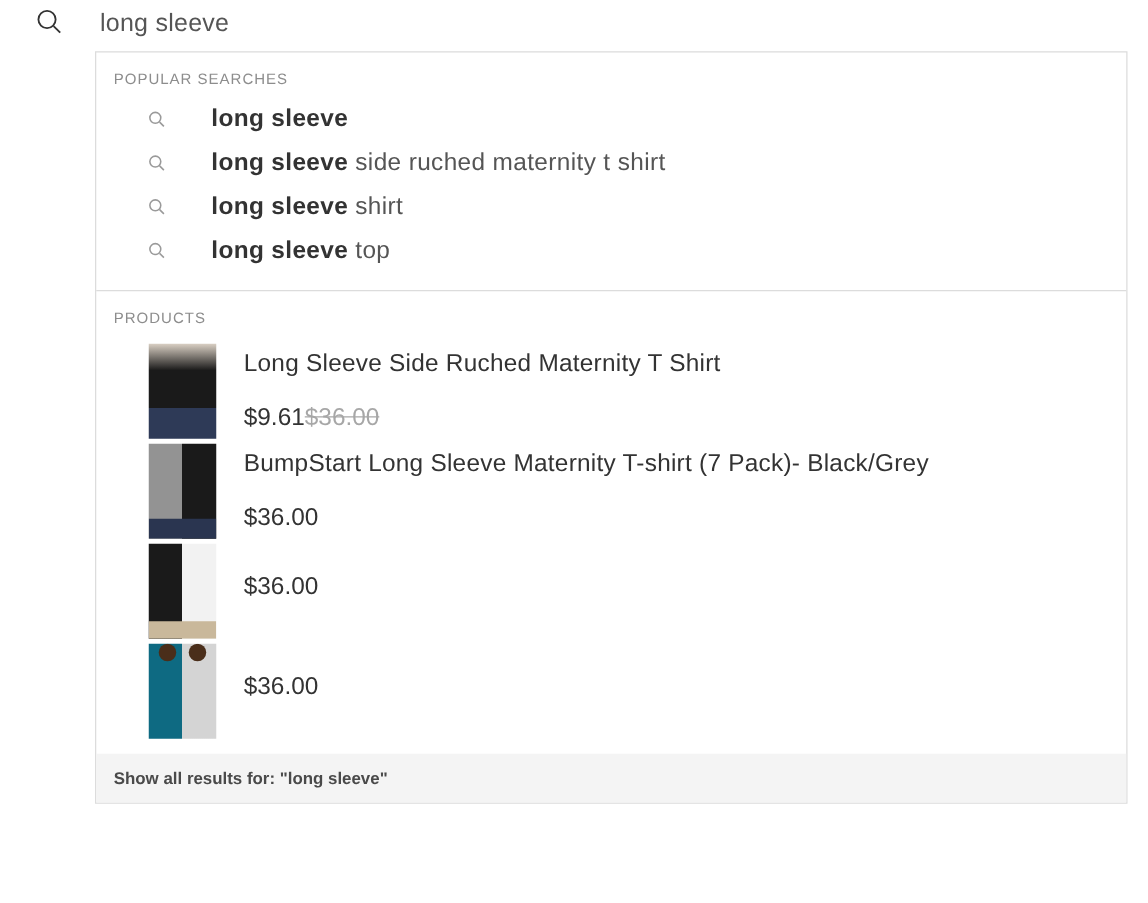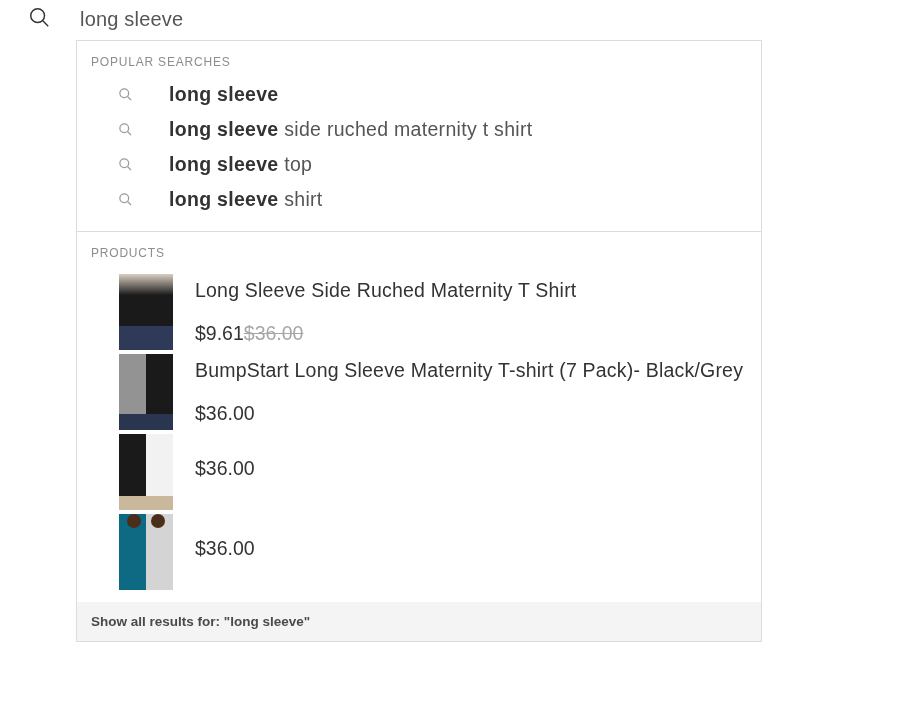--- a/index.html
+++ b/index.html
@@ -28,21 +28,21 @@
       outline: none;
       font-size: 20px;
       font-weight: 300;
       color: #555;
       width: 400px;
       font-family: inherit;
       letter-spacing: 0.2px;
     }
     .dropdown {
       margin-left: 76px;
-      width: 686px;
+      width: 826px;
       border: 1px solid #dcdcdc;
     }
     .section-header {
       font-size: 12px;
       font-weight: 500;
       color: #8d8d8d;
       letter-spacing: 0.8px;
       padding: 14px 14px 8px 14px;
     }
     .suggestions {
@@ -171,30 +171,30 @@
       </span>
       <span class="suggestion-text"><span class="bold">long sleeve</span><span> side ruched maternity t shirt</span></span>
     </div>
     <div class="suggestion-row">
       <span class="suggestion-icon">
         <svg viewBox="0 0 24 24" fill="none" stroke="#9a9a9a" stroke-width="2">
             <circle cx="10" cy="10" r="7"></circle>
             <line x1="15.5" y1="15.5" x2="21" y2="21"></line>
           </svg>
       </span>
+      <span class="suggestion-text"><span class="bold">long sleeve</span><span> shirt</span></span>
+    </div>
+    <div class="suggestion-row">
+      <span class="suggestion-icon">
+        <svg viewBox="0 0 24 24" fill="none" stroke="#9a9a9a" stroke-width="2">
+            <circle cx="10" cy="10" r="7"></circle>
+            <line x1="15.5" y1="15.5" x2="21" y2="21"></line>
+          </svg>
+      </span>
       <span class="suggestion-text"><span class="bold">long sleeve</span><span> top</span></span>
-    </div>
-    <div class="suggestion-row">
-      <span class="suggestion-icon">
-        <svg viewBox="0 0 24 24" fill="none" stroke="#9a9a9a" stroke-width="2">
-            <circle cx="10" cy="10" r="7"></circle>
-            <line x1="15.5" y1="15.5" x2="21" y2="21"></line>
-          </svg>
-      </span>
-      <span class="suggestion-text"><span class="bold">long sleeve</span><span> shirt</span></span>
     </div>
   </div>
 
   <div class="divider"></div>
 
   <div class="section-header">PRODUCTS</div>
 
   <div class="products">
     <div class="product-row">
       <div class="product-thumb thumb-a"></div>

